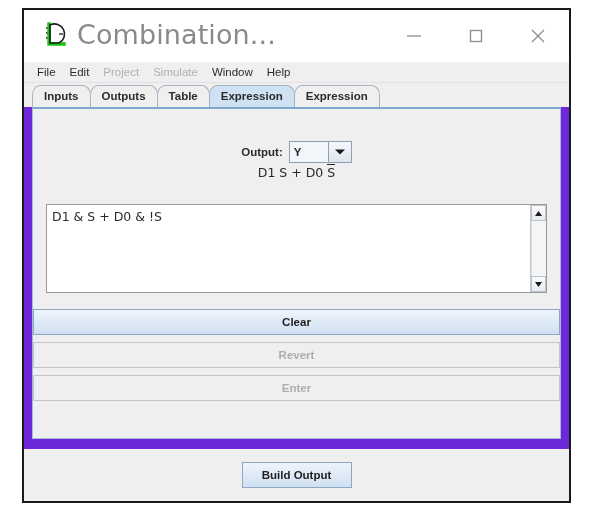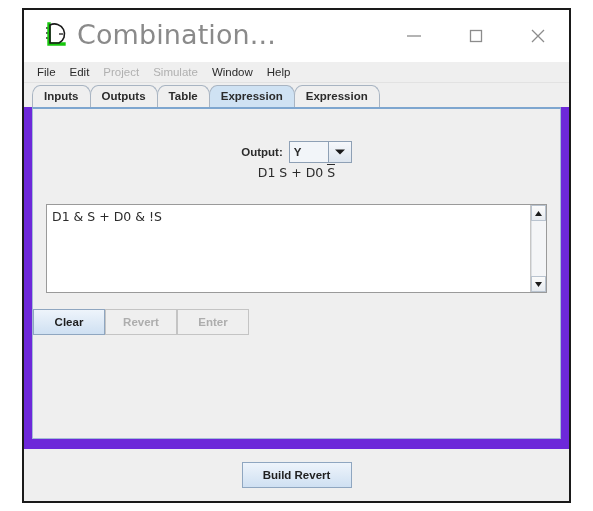--- a/index.html
+++ b/index.html
@@ -234,21 +234,23 @@
     border-left: 1px solid #dcdfe3;
   }
 
   
   #action-buttons {
     position: absolute;
     left: 0;
     right: 0;
     top: 200px;
     display: flex;
-    justify-content: flex-start;
+    justify-content: flex-end;
+    gap: 7px;
+    flex-direction: column;
   }
   .btn {
     min-width: 72px;
     height: 26px;
     line-height: 24px;
     text-align: center;
     font-size: 11.5px;
     font-weight: bold;
     box-sizing: border-box;
     border: 1px solid #a8a8a8;
@@ -384,16 +386,16 @@
       <div id="action-buttons">
         <div class="btn primary">Clear</div>
         <div class="btn disabled">Revert</div>
         <div class="btn disabled">Enter</div>
       </div>
 
     </div>
   </div>
 
   <div id="footer">
-    <div id="build-circuit-button">Build Revert</div>
+    <div id="build-circuit-button">Build Output</div>
   </div>
 
 </div>
 
 </body></html>

